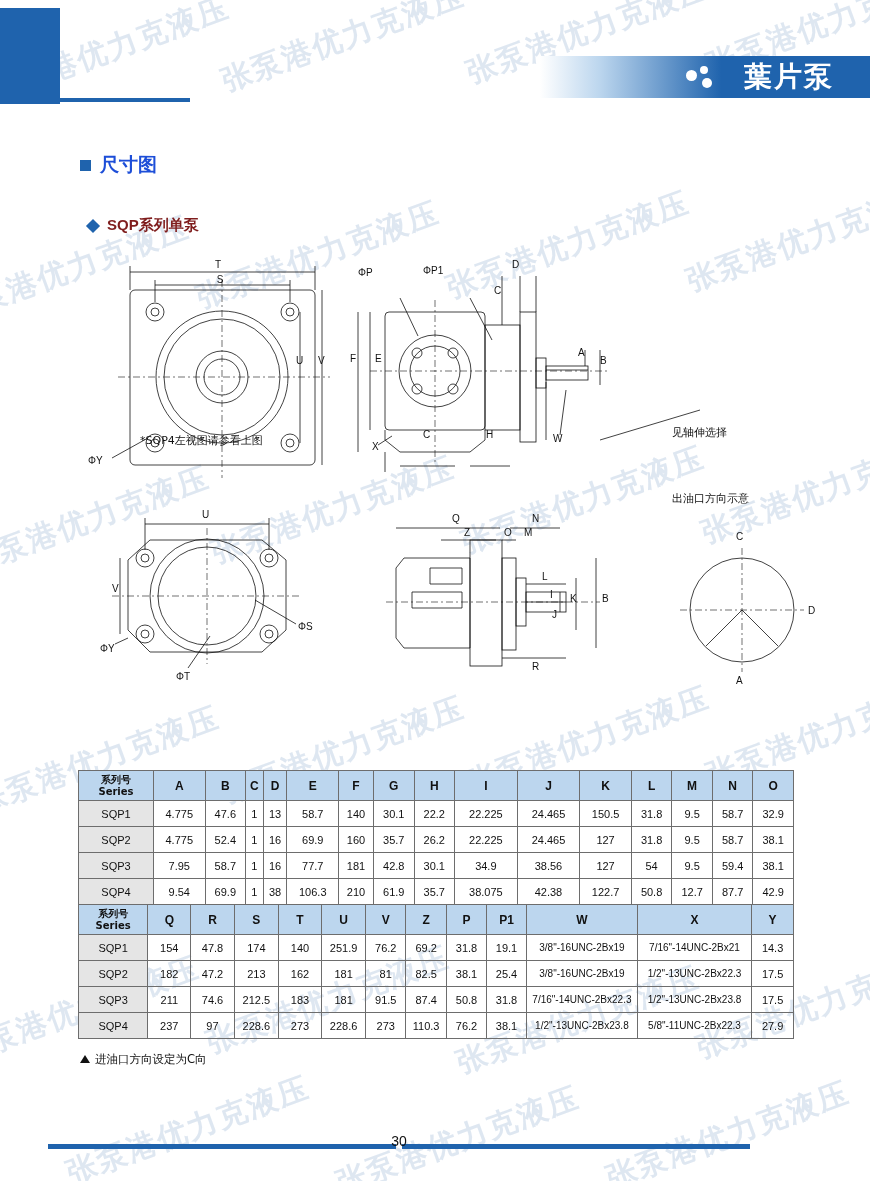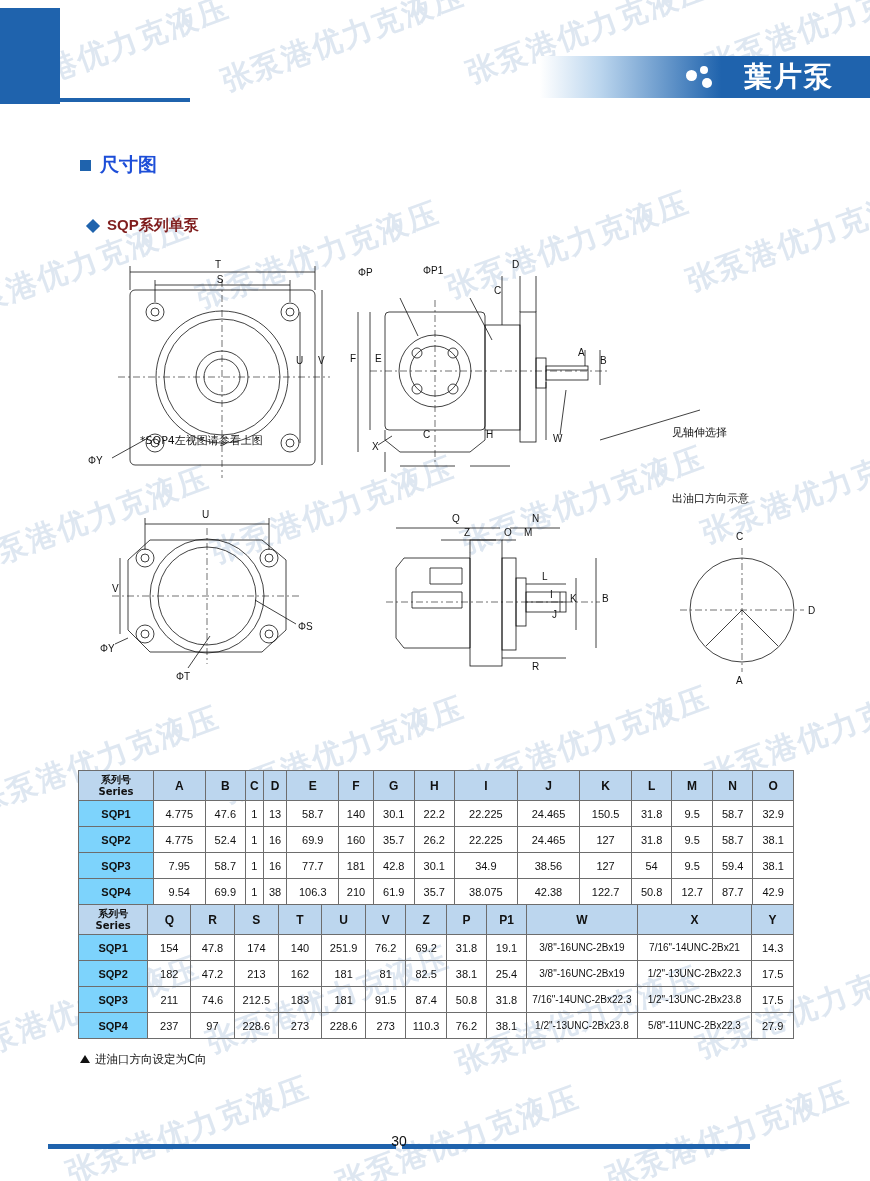--- a/index.html
+++ b/index.html
@@ -74,21 +74,21 @@
   .drawings svg{display:block;}
   .lbl{font-family:"Liberation Sans",sans-serif;font-size:10px;fill:#111;}
   .lbl-cn{font-family:"DejaVu Sans",sans-serif;font-size:11px;fill:#111;}
 
   
   .tbl-wrap{position:absolute;left:78px;top:770px;width:716px;z-index:10;}
   table{border-collapse:collapse;width:716px;font-size:11px;}
   th,td{border:1px solid #6d6d6d;text-align:center;padding:0;height:25px;color:#111;}
   th{background:#bcd6ee;font-weight:bold;font-size:12px;}
   th.series-head{background:#bcd6ee;font-family:"DejaVu Sans",sans-serif;font-size:10px;line-height:12px;padding:2px 0;}
-  td.rowhead{font-weight:bold;background:#7dd3fc;}
+  td.rowhead{font-weight:normal;background:#e5e5e5;}
   .note{position:absolute;left:80px;top:1052px;font-size:11.5px;font-family:"DejaVu Sans",sans-serif;color:#111;z-index:10;}
   .note .tri{display:inline-block;width:0;height:0;border-left:5px solid transparent;border-right:5px solid transparent;border-bottom:8px solid #111;margin-right:5px;}
 
   
   .footer{position:absolute;left:0;bottom:22px;width:798px;height:26px;z-index:10;}
   .f-line{position:absolute;top:11px;height:5px;background:#1f63ad;}
   .f-left{left:48px;width:348px;}
   .f-right{right:48px;width:348px;}
   .f-num{
     position:absolute;left:50%;top:0;transform:translateX(-50%);

